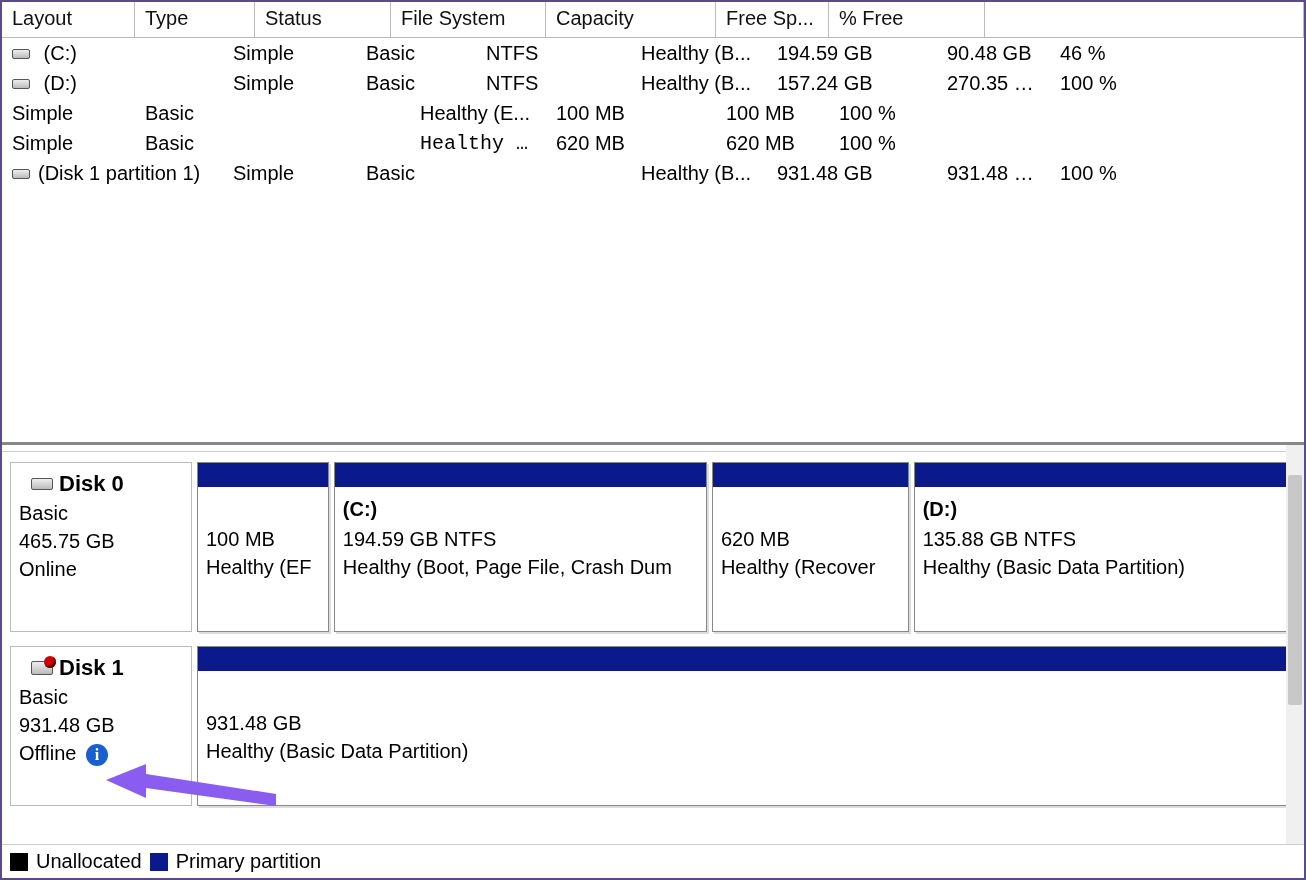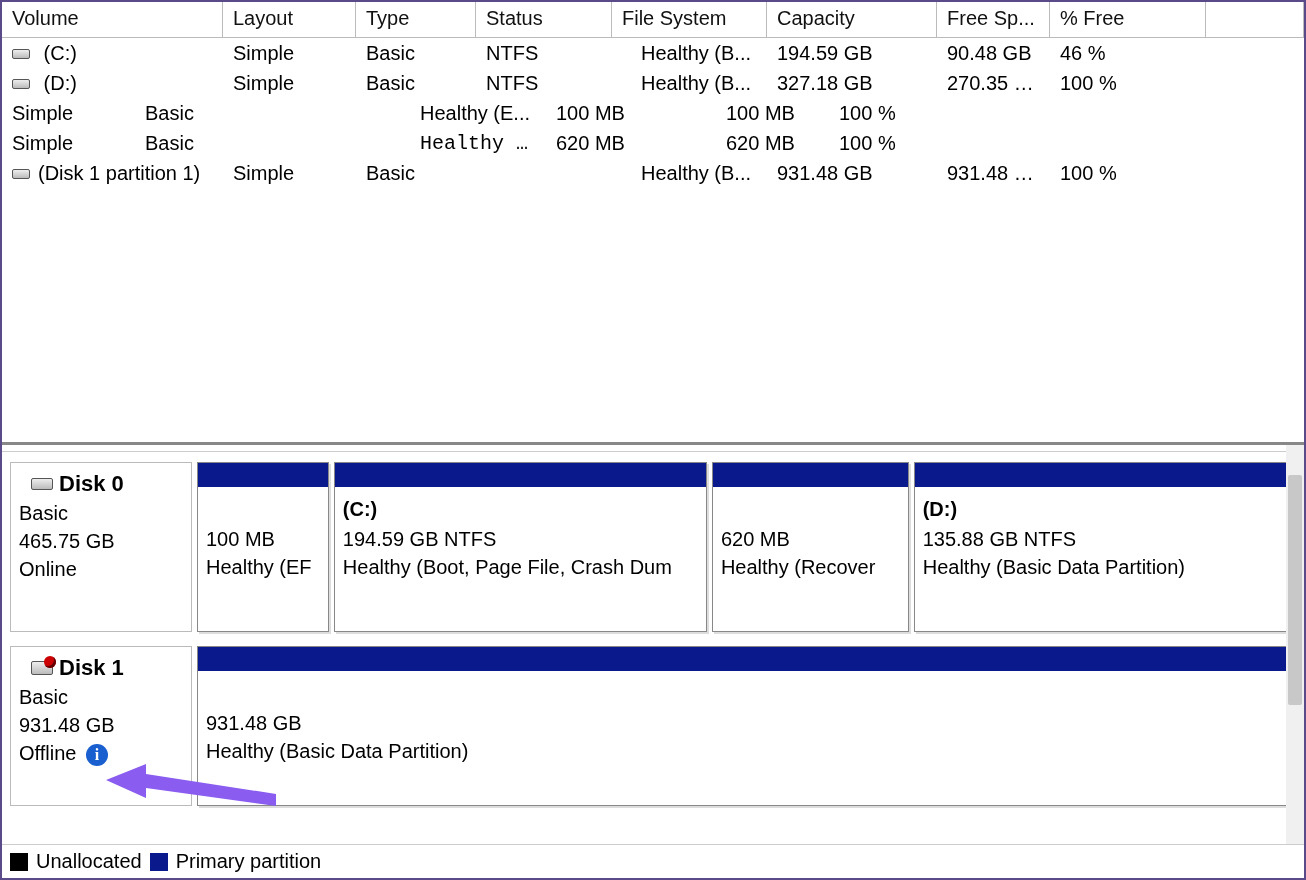--- a/index.html
+++ b/index.html
@@ -198,21 +198,20 @@
   width: 180px;
   height: 50px;
   pointer-events: none;
 }
 </style>
 </head>
 <body>
 
 <div class="volume-pane">
   <div class="volume-header">
-    <div class="vh-cell" style="width:221px">Volume</div>
     <div class="vh-cell" style="width:133px">Layout</div>
     <div class="vh-cell" style="width:120px">Type</div>
     <div class="vh-cell" style="width:136px">Status</div>
     <div class="vh-cell" style="width:155px">File System</div>
     <div class="vh-cell" style="width:170px">Capacity</div>
     <div class="vh-cell" style="width:113px">Free Sp...</div>
     <div class="vh-cell" style="width:156px">% Free</div>
     <div class="vh-cell" style="flex:1"></div>
   </div>
   <div class="volume-rows" id="vrows">
@@ -225,21 +224,21 @@
         <div class="vcell" style="width: 170px;">194.59 GB</div>
         <div class="vcell" style="width: 113px;">90.48 GB</div>
         <div class="vcell" style="width: 156px;">46 %</div>
       </div>
       <div class="vrow">
         <div class="vcell" style="width: 221px;"><span class="drive-icon"></span> (D:)</div>
         <div class="vcell" style="width: 133px;">Simple</div>
         <div class="vcell" style="width: 120px;">Basic</div>
         <div class="vcell" style="width: 155px;">NTFS</div>
         <div class="vcell" style="width: 136px;">Healthy (B...</div>
-        <div class="vcell" style="width: 170px;">327.18 GB</div>
+        <div class="vcell" style="width: 170px;">157.24 GB</div>
         <div class="vcell" style="width: 113px;">270.35 GB</div>
         <div class="vcell" style="width: 156px;">100 %</div>
       </div>
       <div class="vrow">
         <div class="vcell" style="width: 133px;">Simple</div>
         <div class="vcell" style="width: 120px;">Basic</div>
         <div class="vcell" style="width: 155px;"></div>
         <div class="vcell" style="width: 136px;">Healthy (E...</div>
         <div class="vcell" style="width: 170px;">100 MB</div>
         <div class="vcell" style="width: 113px;">100 MB</div>

